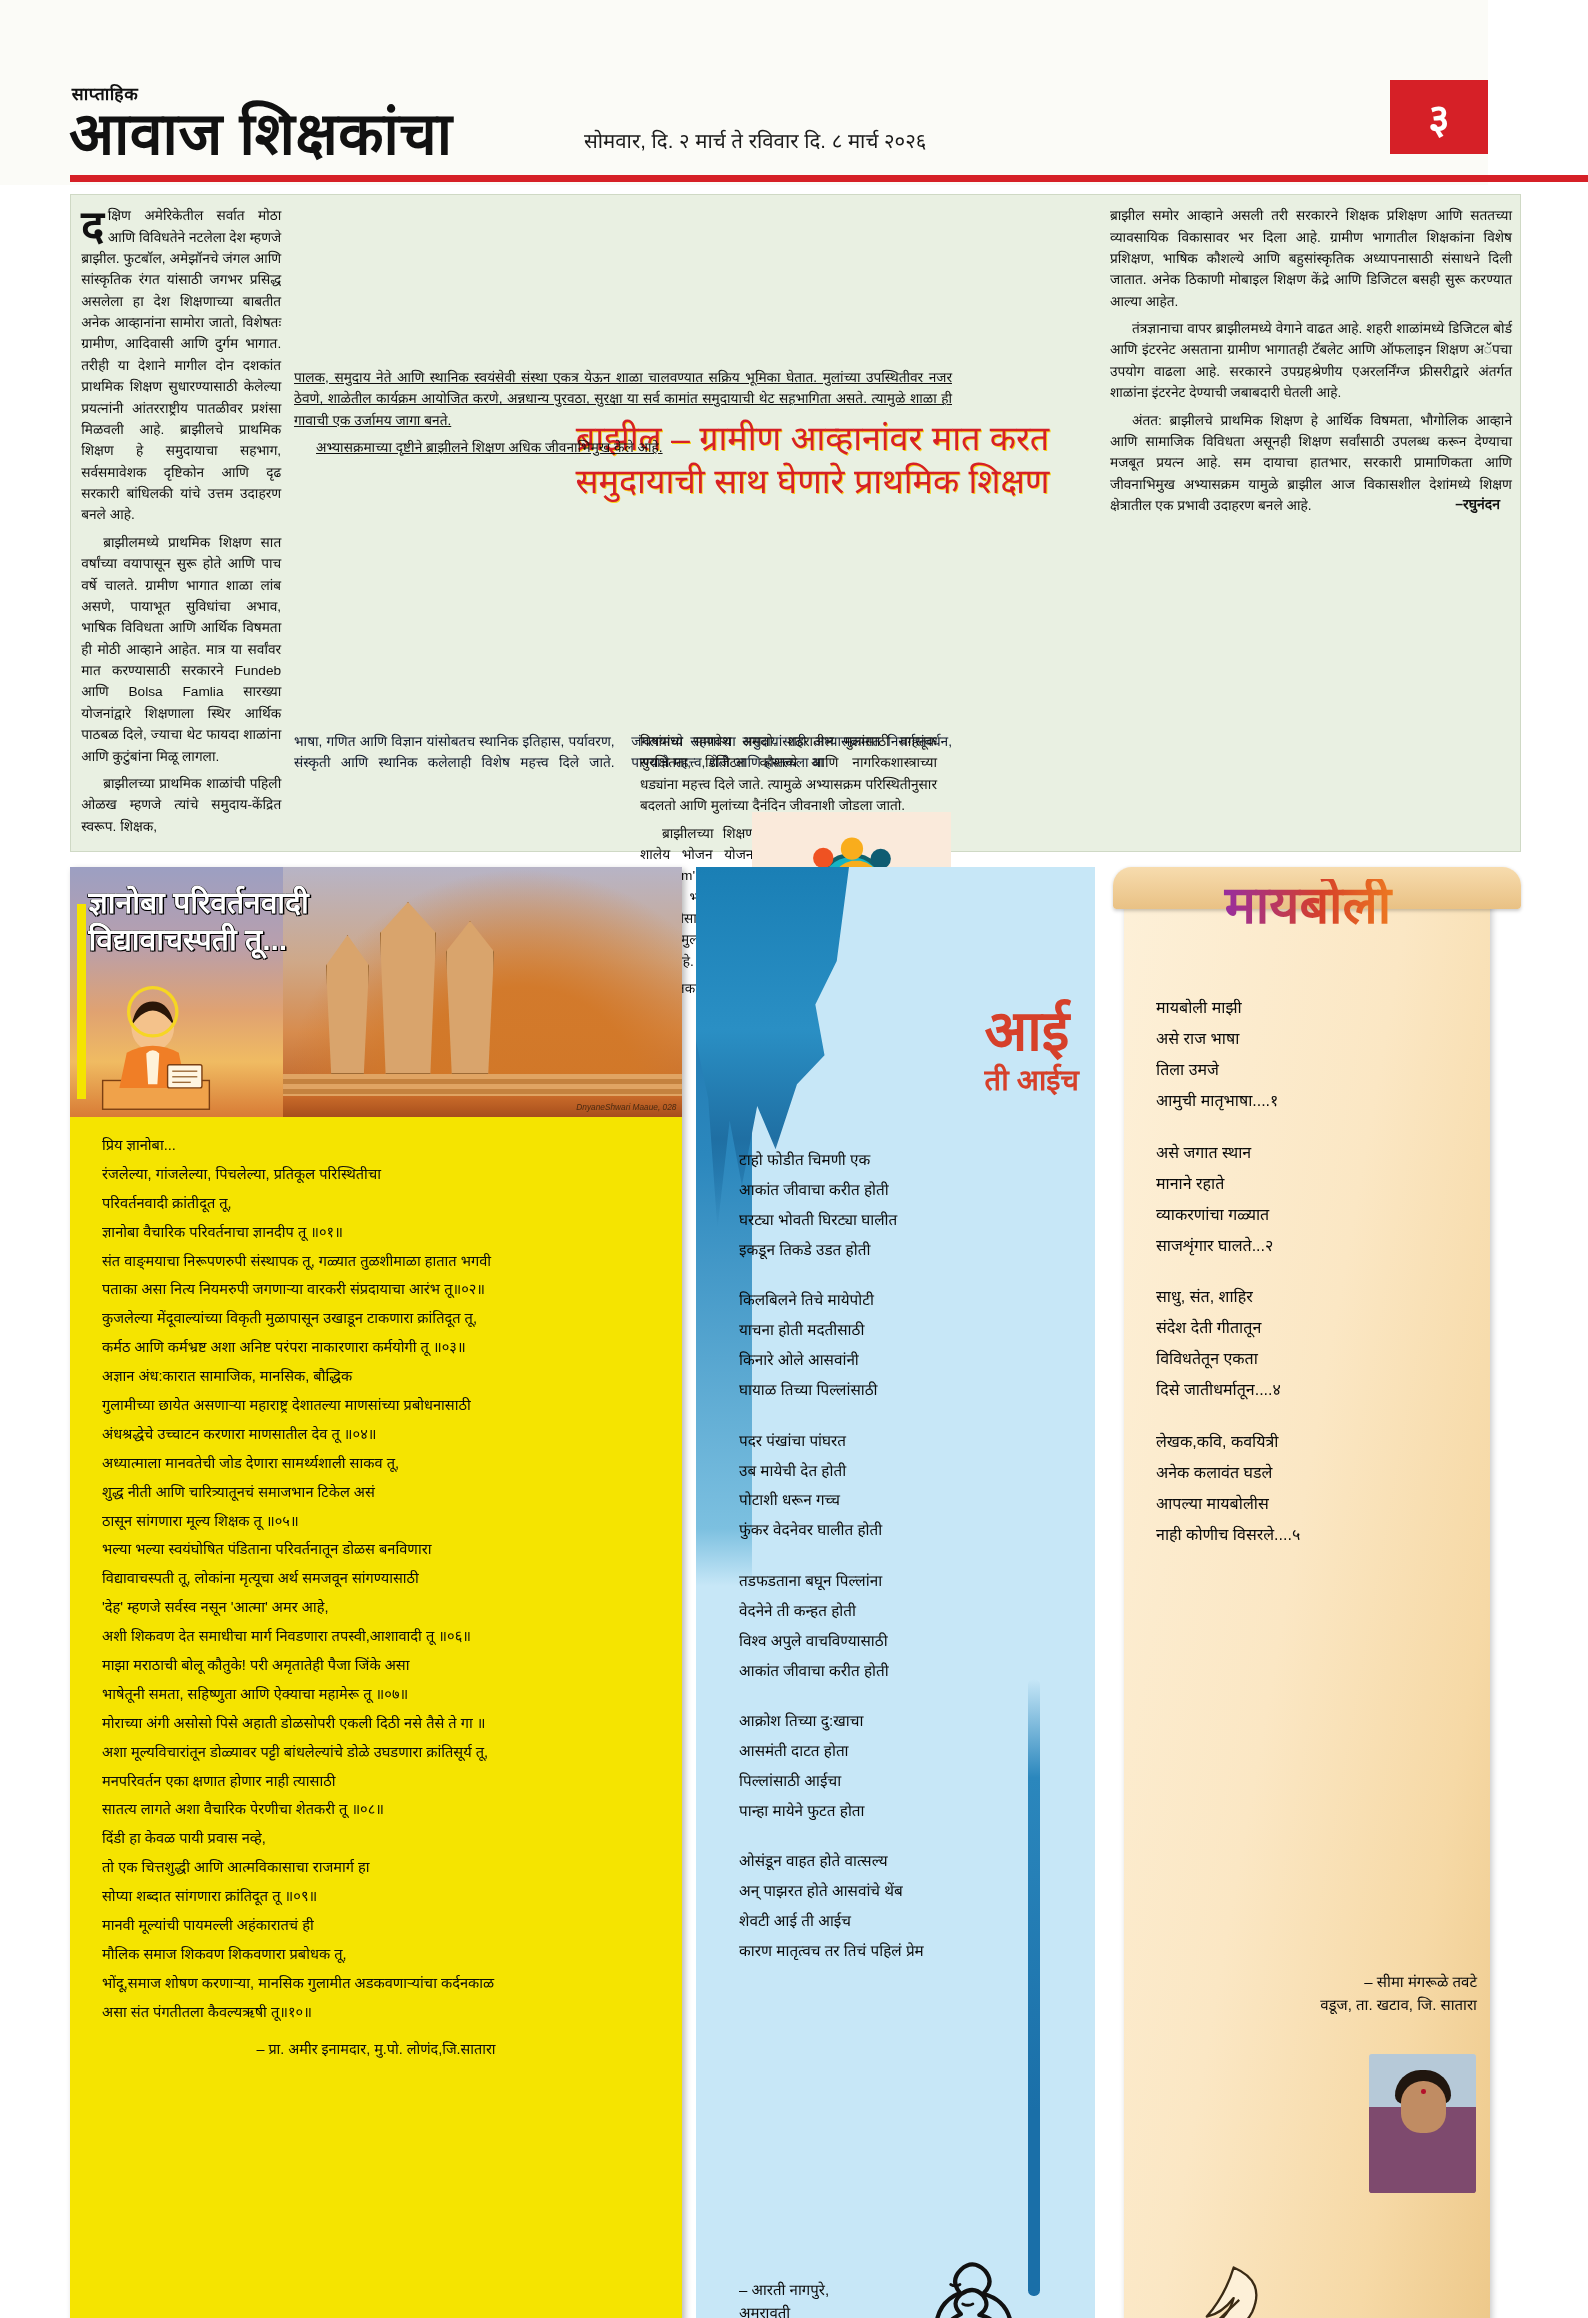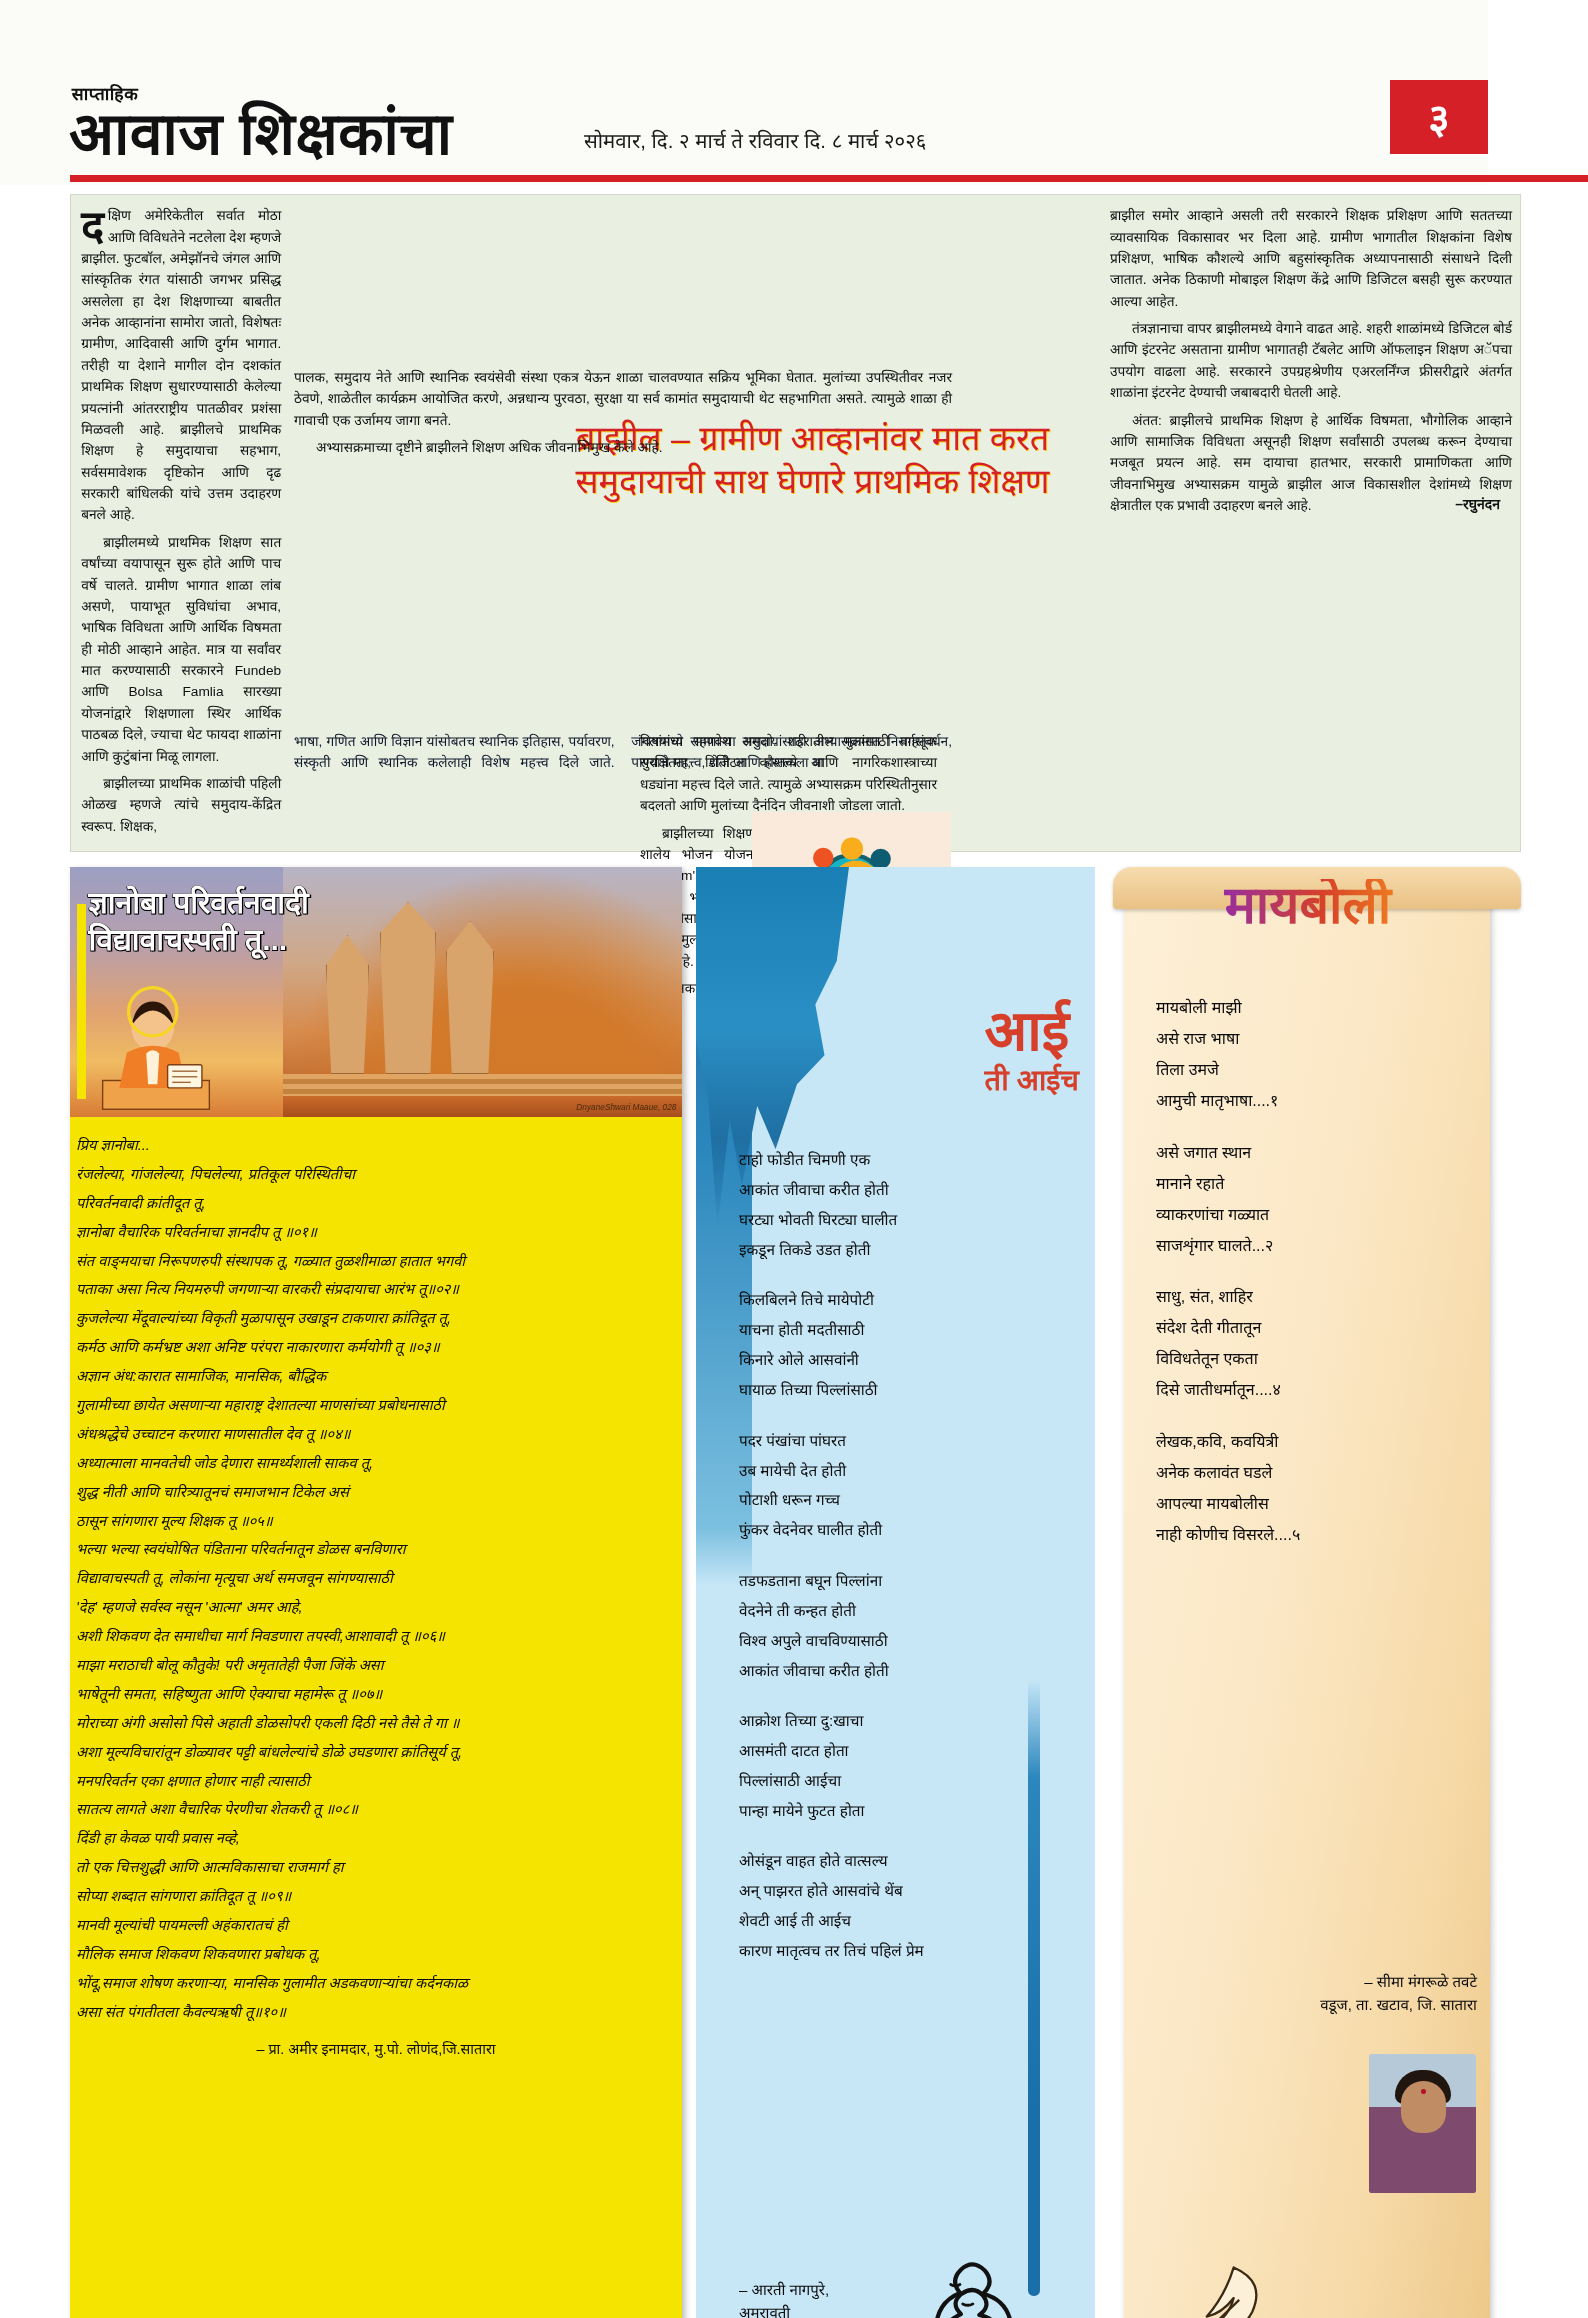--- a/index.html
+++ b/index.html
@@ -57,21 +57,21 @@
     border: 0.9px solid #cfd9c5;
   }
   .col {
     position: absolute; top: 10.2px;
     font-size: 13.7px; line-height: 1.56; color: #101010;
     text-align: justify;
   }
   .col p { margin-bottom: 6px; }
   .col p.ind { text-indent: 22px; }
   .c1 { left: 10.2px; width: 200px; }
-  .c2 { left: 223px; width: 658px; top: 172px; }
+  .c2 { left: 223px; width: 658px; top: 172px; text-decoration: underline; }
   .c3 { left: 1039px; width: 402px; }
 
   .headline {
     position: absolute; left: 454px; top: 222px;
     width: 575px;
     font-size: 34px; font-weight: normal; line-height: 1.26;
     color: #d62027;
     text-shadow: 0.9px 0.9px 0 #f7d21a;
     text-align: center;
   }
@@ -137,22 +137,22 @@
     position: absolute; left: 18.5px; top: 16.7px; width: 334px;
     font-size: 30px; font-weight: bold; color: #ffffff; line-height: 1.26;
     text-shadow: 1.4px 1.4px 0 #000, -0.5px -0.5px 0 #000, 0.5px -0.5px 0 #000, -0.5px 0.5px 0 #000;
   }
   .pl-yellow-bar { position: absolute; left: 7.4px; top: 37px; width: 8.3px; height: 195px; background:#f5e400; }
   .pl-dnyanoba {
     position: absolute; left: 28px; top: 116px; width: 116px; height: 130px;
   }
   .pl-sig { position:absolute; right: 5.6px; bottom: 4.6px; font-size: 8.3px; color: #4b2a10; font-style: italic; }
   .pl-body {
-    padding: 14px 14px 0 6px;
-    font-size: 14.6px; line-height: 1.98; color: #0b0b0b; font-style: italic;
+    padding: 14px 14px 0 32px;
+    font-size: 14.6px; line-height: 1.98; color: #0b0b0b;
   }
   .pl-body .ln { white-space: nowrap; }
   .pl-credit {
     text-align: center; margin-top: 12px;
     font-size: 14.4px; color: #0b0b0b;
   }
 
   
   .panel-mid {
     position: absolute; left: 696px; top: 0; width: 399px; height: 1540px;

